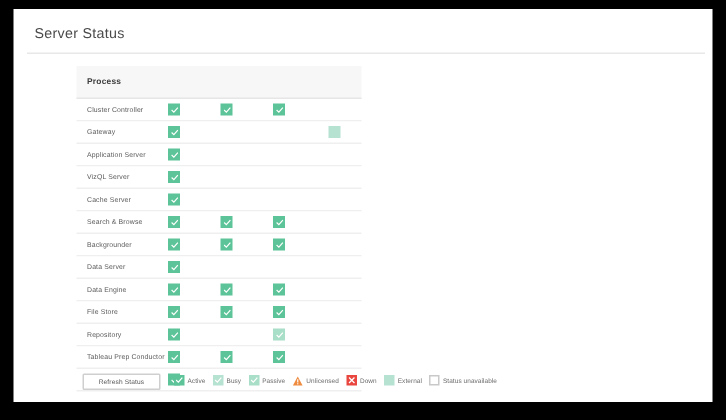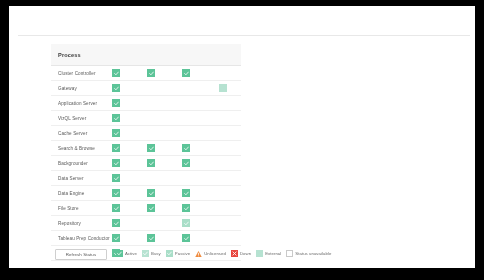--- a/index.html
+++ b/index.html
@@ -177,20 +177,21 @@
     font-size: 4.3px;
     color: #6a6a6a;
     letter-spacing: 0.05px;
   }
 </style>
 </head>
 <body>
 
 <div class="page-card">
 
+  <div class="page-title">Server Status</div>
   <div class="title-rule"></div>
 
   <div class="table-wrap">
     <div class="table-header">
       <div class="col-process">Process</div>
     </div>
     <div id="rows-container">
         <div class="row">
           <div class="name">Cluster Controller</div>
           <div class="status-cells">

